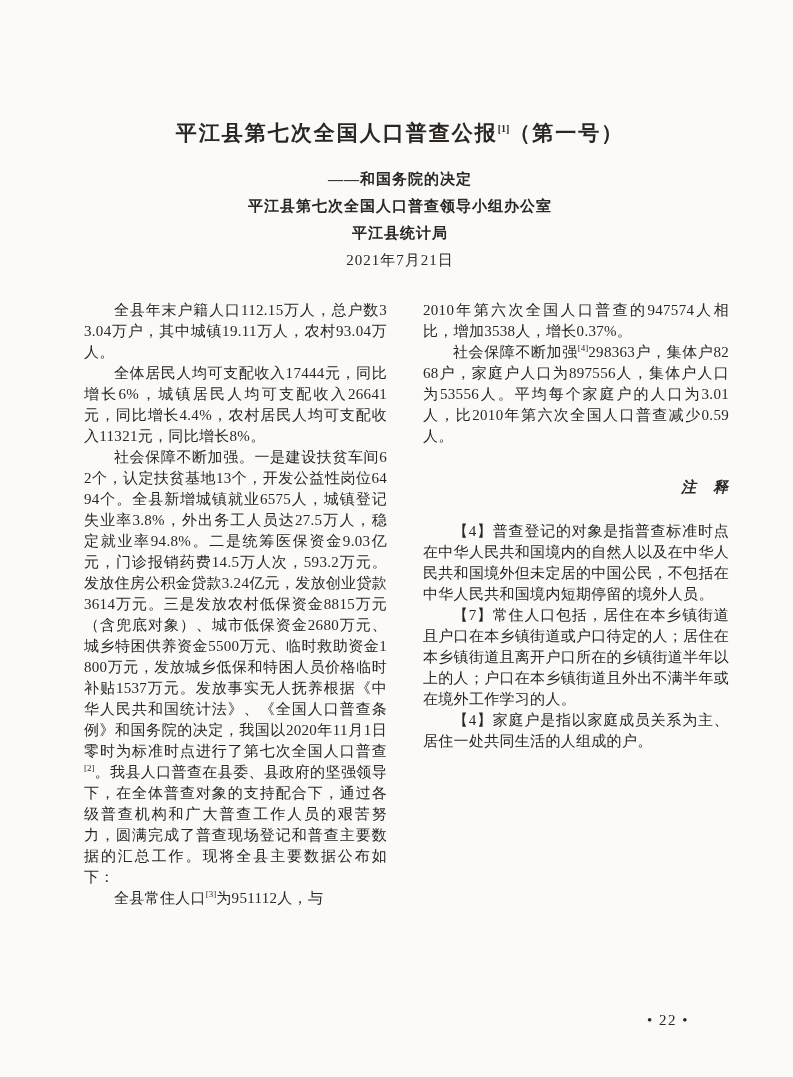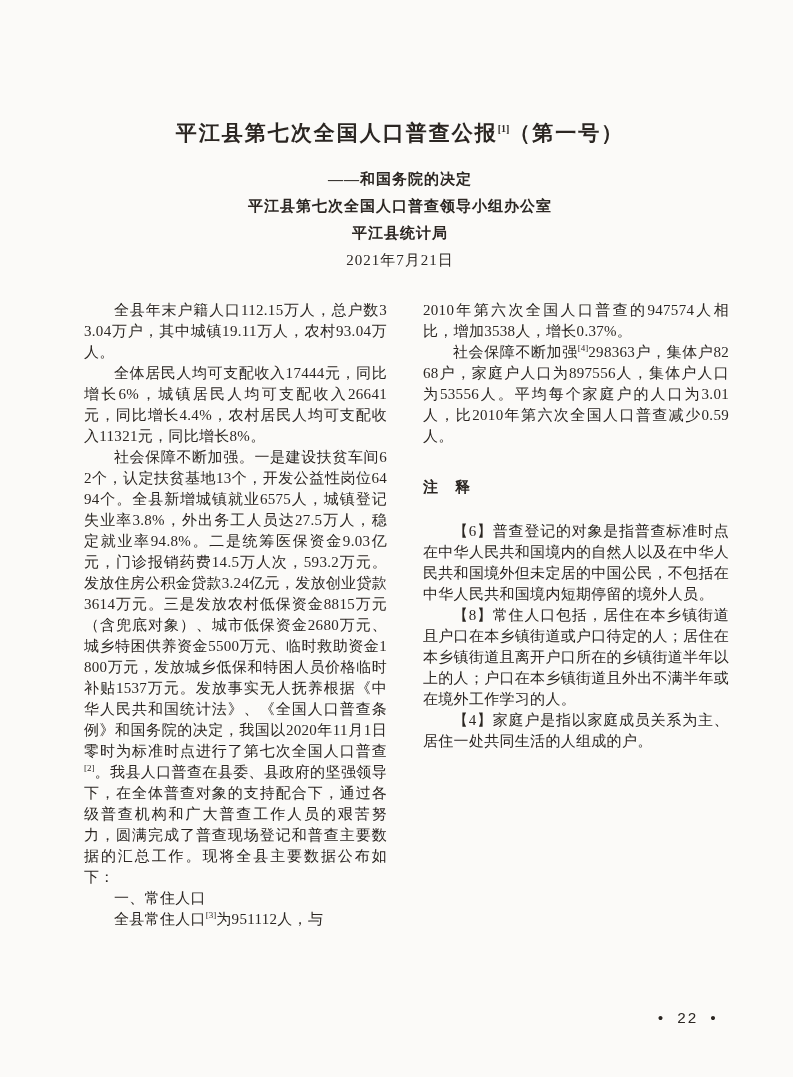--- a/index.html
+++ b/index.html
@@ -63,34 +63,34 @@
   .para.flush { text-indent: 0; }
   .para sup, sup {
     font-size: 9px;
     line-height: 0;
     vertical-align: super;
     letter-spacing: 0;
   }
   .notes-heading {
     font-size: 15px;
     font-weight: 700;
-    text-align: left;
+    text-align: right;
     letter-spacing: 1px;
     margin-top: 30px;
     margin-bottom: 23px;
     line-height: 21px;
+    font-style: italic;
   }
   .page-number {
     position: absolute;
     top: 1002px;
-    right: 74px;
+    right: 104px;
     font-size: 15px;
     letter-spacing: 1.5px;
     line-height: 20px;
-    font-family: Liberation Mono, monospace;
   }
 </style>
 </head>
 <body>
 
 <div class="page">
   <div class="content">
 
     <header>
       <h1 class="title"><span>平江县第七次全国人口普查公报</span><sup>[1]</sup><span>（第一号）</span></h1>
@@ -98,32 +98,31 @@
       <div class="meta org">平江县第七次全国人口普查领导小组办公室</div>
       <div class="meta org">平江县统计局</div>
       <div class="meta date">2021年7月21日</div>
     </header>
 
     <main class="columns">
       <section class="col col-left">
           <p class="para indent"><span>全县年末户籍人口112.15万人，总户数33.04万户，其中城镇19.11万人，农村93.04万人。</span></p>
           <p class="para indent"><span>全体居民人均可支配收入17444元，同比增长6%，城镇居民人均可支配收入26641元，同比增长4.4%，农村居民人均可支配收入11321元，同比增长8%。</span></p>
           <p class="para indent"><span>社会保障不断加强。一是建设扶贫车间62个，认定扶贫基地13个，开发公益性岗位6494个。全县新增城镇就业6575人，城镇登记失业率3.8%，外出务工人员达27.5万人，稳定就业率94.8%。二是统筹医保资金9.03亿元，门诊报销药费14.5万人次，593.2万元。发放住房公积金贷款3.24亿元，发放创业贷款3614万元。三是发放农村低保资金8815万元（含兜底对象）、城市低保资金2680万元、城乡特困供养资金5500万元、临时救助资金1800万元，发放城乡低保和特困人员价格临时补贴1537万元。发放事实无人抚养根据《中华人民共和国统计法》、《全国人口普查条例》和国务院的决定，我国以2020年11月1日零时为标准时点进行了第七次全国人口普查</span><sup>[2]</sup><span>。我县人口普查在县委、县政府的坚强领导下，在全体普查对象的支持配合下，通过各级普查机构和广大普查工作人员的艰苦努力，圆满完成了普查现场登记和普查主要数据的汇总工作。现将全县主要数据公布如下：</span></p>
-          <p class="para indent"><span>一、常住人口</span></p>
           <p class="para indent"><span>全县常住人口</span><sup>[3]</sup><span>为951112人，与</span></p>
         </section>
       <section class="col col-right">
         <div>
             <p class="para flush"><span>2010年第六次全国人口普查的947574人相比，增加3538人，增长0.37%。</span></p>
             <p class="para indent"><span>社会保障不断加强</span><sup>[4]</sup><span>298363户，集体户8268户，家庭户人口为897556人，集体户人口为53556人。平均每个家庭户的人口为3.01人，比2010年第六次全国人口普查减少0.59人。</span></p>
           </div>
         <h2 class="notes-heading">注　释</h2>
         <div>
-            <p class="para indent"><span>【6】普查登记的对象是指普查标准时点在中华人民共和国境内的自然人以及在中华人民共和国境外但未定居的中国公民，不包括在中华人民共和国境内短期停留的境外人员。</span></p>
-            <p class="para indent"><span>【8】常住人口包括，居住在本乡镇街道且户口在本乡镇街道或户口待定的人；居住在本乡镇街道且离开户口所在的乡镇街道半年以上的人；户口在本乡镇街道且外出不满半年或在境外工作学习的人。</span></p>
+            <p class="para indent"><span>【4】普查登记的对象是指普查标准时点在中华人民共和国境内的自然人以及在中华人民共和国境外但未定居的中国公民，不包括在中华人民共和国境内短期停留的境外人员。</span></p>
+            <p class="para indent"><span>【7】常住人口包括，居住在本乡镇街道且户口在本乡镇街道或户口待定的人；居住在本乡镇街道且离开户口所在的乡镇街道半年以上的人；户口在本乡镇街道且外出不满半年或在境外工作学习的人。</span></p>
             <p class="para indent"><span>【4】家庭户是指以家庭成员关系为主、居住一处共同生活的人组成的户。</span></p>
           </div>
       </section>
     </main>
 
   </div>
   <footer class="page-number">• 22 •</footer>
 </div>
 
 </body></html>

